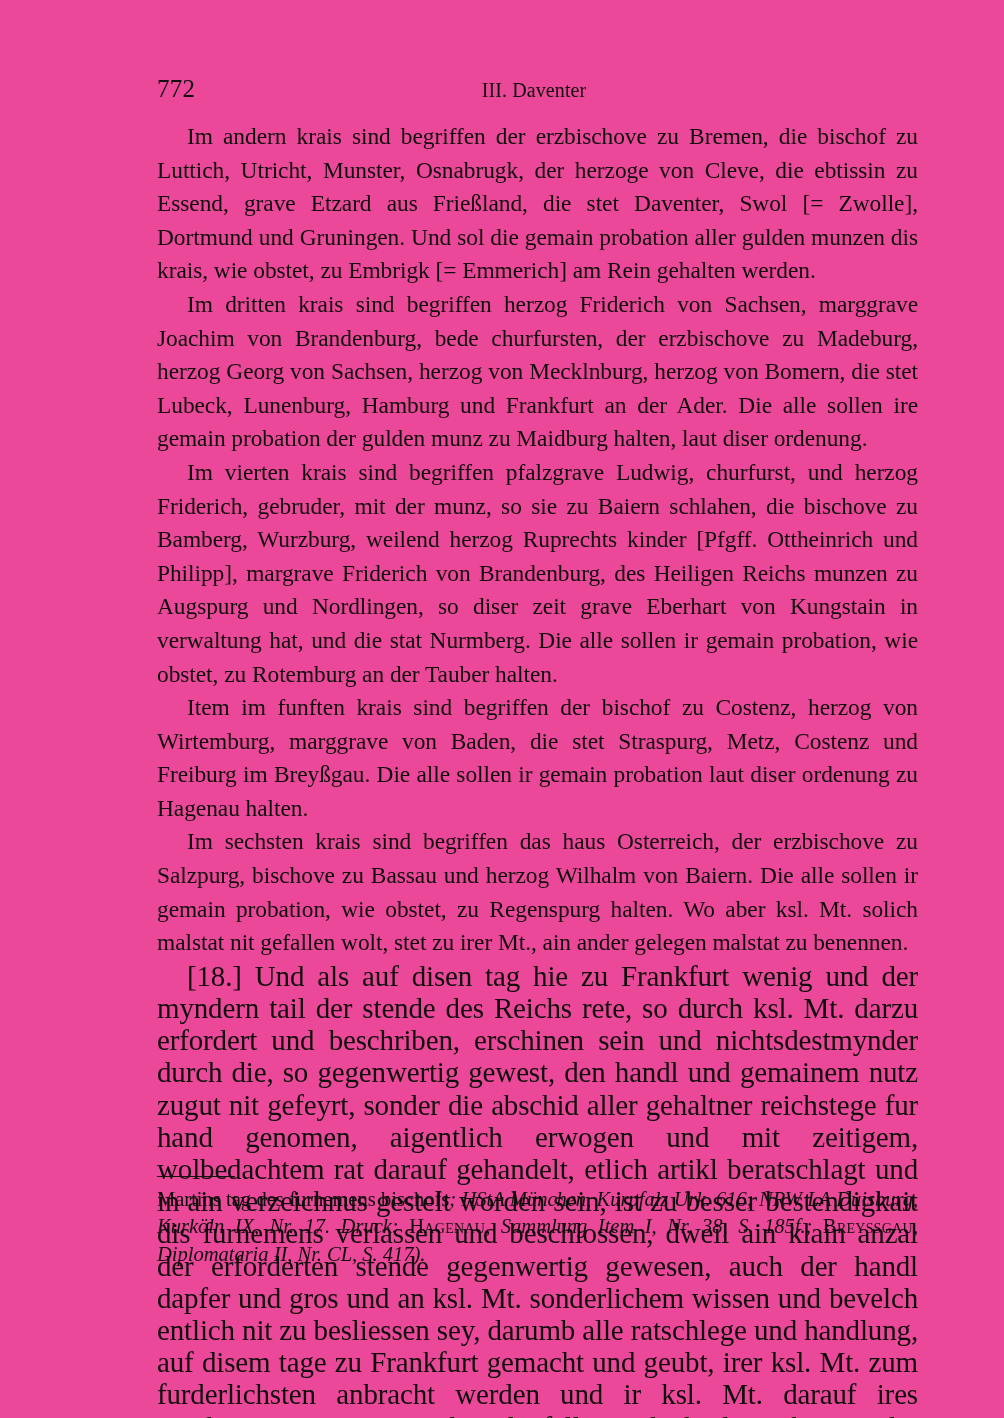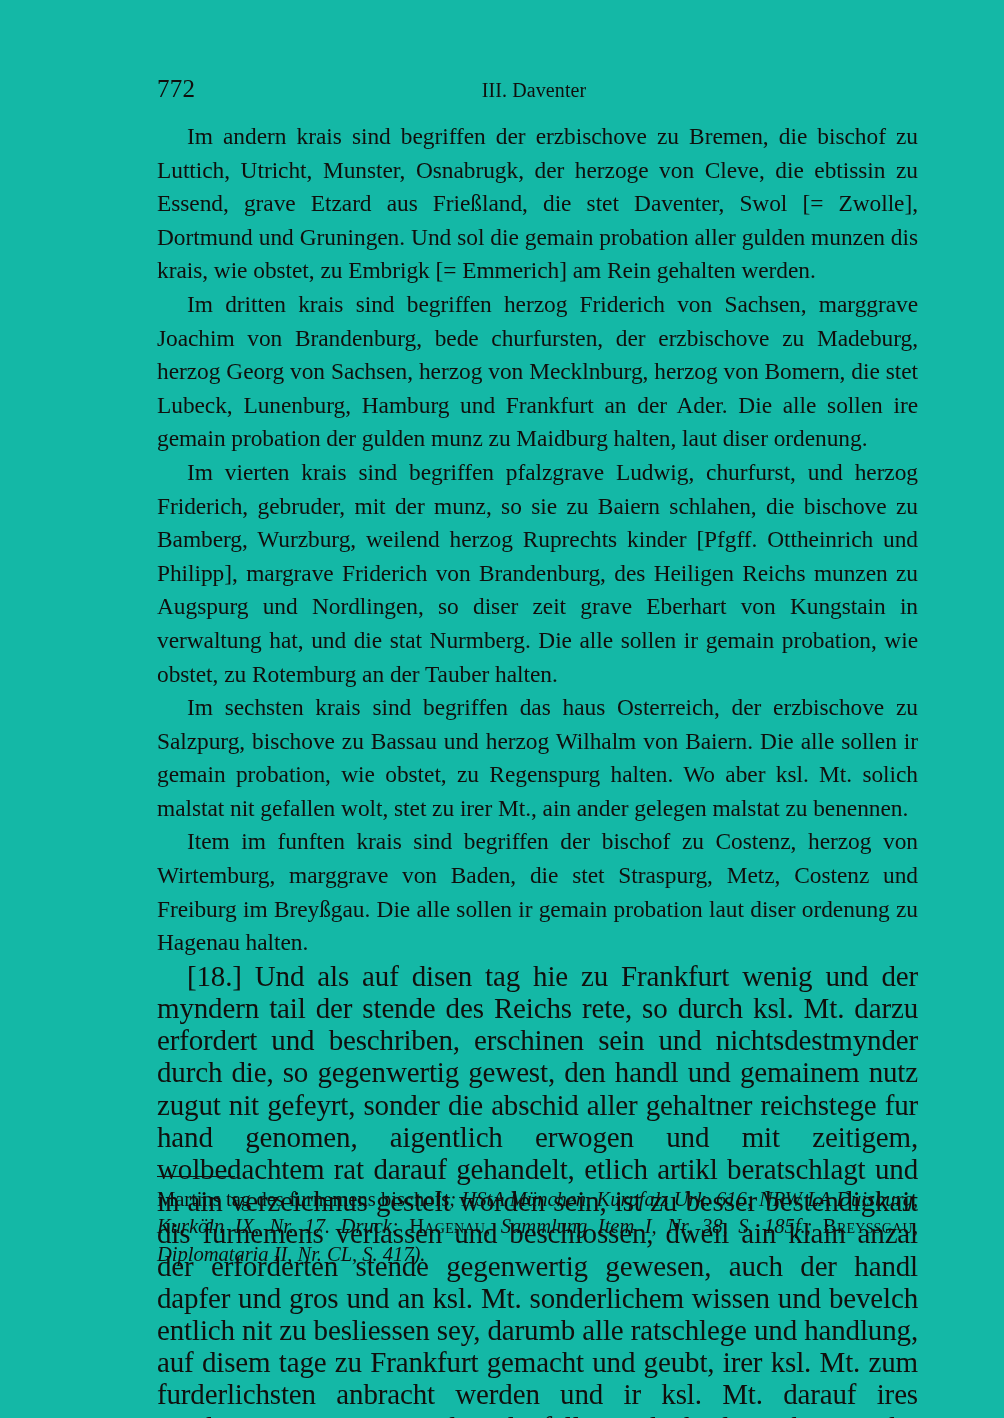--- a/index.html
+++ b/index.html
@@ -9,21 +9,21 @@
     background: #ffffff;
   }
   body {
     font-family: "Liberation Serif", "DejaVu Serif", serif;
     color: #100f0d;
   }
   .page {
     position: relative;
     width: 1004px;
     height: 1418px;
-    background: #14b8a6;
+    background: #ec4899;
     overflow: hidden;
     box-sizing: border-box;
   }
 
   
   .running-head {
     position: absolute;
     left: 157px;
     top: 74px;
     width: 761px;
@@ -110,22 +110,22 @@
 
   <div class="running-head">
     <div class="folio">772</div>
     <div class="head-title">III. Daventer</div>
   </div>
 
   <div class="textblock" id="body-paragraphs">
       <p class="para"><span>Im andern krais sind begriffen der erzbischove zu Bremen, die bischof zu Luttich, Utricht, Munster, Osnabrugk, der herzoge von Cleve, die ebtissin zu Essend, grave Etzard aus Frießland, die stet Daventer, Swol </span><span class="ed">[= Zwolle]</span><span>, Dortmund und Gruningen. Und sol die gemain probation aller gulden munzen dis krais, wie obstet, zu Embrigk </span><span class="ed">[= Emmerich]</span><span> am Rein gehalten werden.</span></p>
       <p class="para"><span>Im dritten krais sind begriffen herzog Friderich von Sachsen, marggrave Joachim von Brandenburg, bede churfursten, der erzbischove zu Madeburg, herzog Georg von Sachsen, herzog von Mecklnburg, herzog von Bomern, die stet Lubeck, Lunenburg, Hamburg und Frankfurt an der Ader. Die alle sollen ire gemain probation der gulden munz zu Maidburg halten, laut diser ordenung.</span></p>
       <p class="para"><span>Im vierten krais sind begriffen pfalzgrave Ludwig, churfurst, und herzog Friderich, gebruder, mit der munz, so sie zu Baiern schlahen, die bischove zu Bamberg, Wurzburg, weilend herzog Ruprechts kinder </span><span class="ed">[Pfgff. Ottheinrich und Philipp]</span><span>, margrave Friderich von Brandenburg, des Heiligen Reichs munzen zu Augspurg und Nordlingen, so diser zeit grave Eberhart von Kungstain in verwaltung hat, und die stat Nurmberg. Die alle sollen ir gemain probation, wie obstet, zu Rotemburg an der Tauber halten.</span></p>
+      <p class="para"><span>Item im funften krais sind begriffen der bischof zu Costenz, herzog von Wirtemburg, marggrave von Baden, die stet Straspurg, Metz, Costenz und Freiburg im Breyßgau. Die alle sollen ir gemain probation laut diser ordenung zu Hagenau halten.</span></p>
       <p class="para"><span>Im sechsten krais sind begriffen das haus Osterreich, der erzbischove zu Salzpurg, bischove zu Bassau und herzog Wilhalm von Baiern. Die alle sollen ir gemain probation, wie obstet, zu Regenspurg halten. Wo aber ksl. Mt. solich malstat nit gefallen wolt, stet zu irer Mt., ain ander gelegen malstat zu benennen.</span></p>
-      <p class="para"><span>Item im funften krais sind begriffen der bischof zu Costenz, herzog von Wirtemburg, marggrave von Baden, die stet Straspurg, Metz, Costenz und Freiburg im Breyßgau. Die alle sollen ir gemain probation laut diser ordenung zu Hagenau halten.</span></p>
       <p class="para tight"><span class="ed">[18.]</span><span> Und als auf disen tag hie zu Frankfurt wenig und der myndern tail der stende des Reichs rete, so durch ksl. Mt. darzu erfordert und beschriben, erschinen sein und nichtsdestmynder durch die, so gegenwertig gewest, den handl und gemainem nutz zugut nit gefeyrt, sonder die abschid aller gehaltner reichstege fur hand genomen, aigentlich erwogen und mit zeitigem, wolbedachtem rat darauf gehandelt, etlich artikl beratschlagt und in ain verzeichnus gestelt worden sein, ist zu besser bestendigkait dis furnemens verlassen und beschlossen, dweil ain klain anzal der erforderten stende gegenwertig gewesen, auch der handl dapfer und gros und an ksl. Mt. sonderlichem wissen und bevelch entlich nit zu besliessen sey, darumb alle ratschlege und handlung, auf disem tage zu Frankfurt gemacht und geubt, irer ksl. Mt. zum furderlichsten anbracht werden und ir ksl. Mt. darauf ires gnedigen ermessens und wolgefallens, doch die substanz der haubtartikl, auf die der grund, wesenlichait und bestand gedachter ordenung gesetzt ist, unverendert, dieselbe ordenung und</span></p>
     </div>
 
   <div class="footnote-area">
     <div class="fn-rule"></div>
     <p class="footnote" id="footnote-text"><span>Martins tag des furnemens bischofs</span><span class="fn-it">; HStA München, Kurpfalz Urk. 616; NRW LA Duisburg, Kurköln IX, Nr. 17. Druck: </span><span class="sc">Hagenau</span><span class="fn-it">, Sammlung Item I, Nr. 38, S. 185f.; </span><span class="sc">Breyßgau</span><span class="fn-it">, Diplomataria II, Nr. CL, S. 417).</span></p>
   </div>
 
 </div>
 

